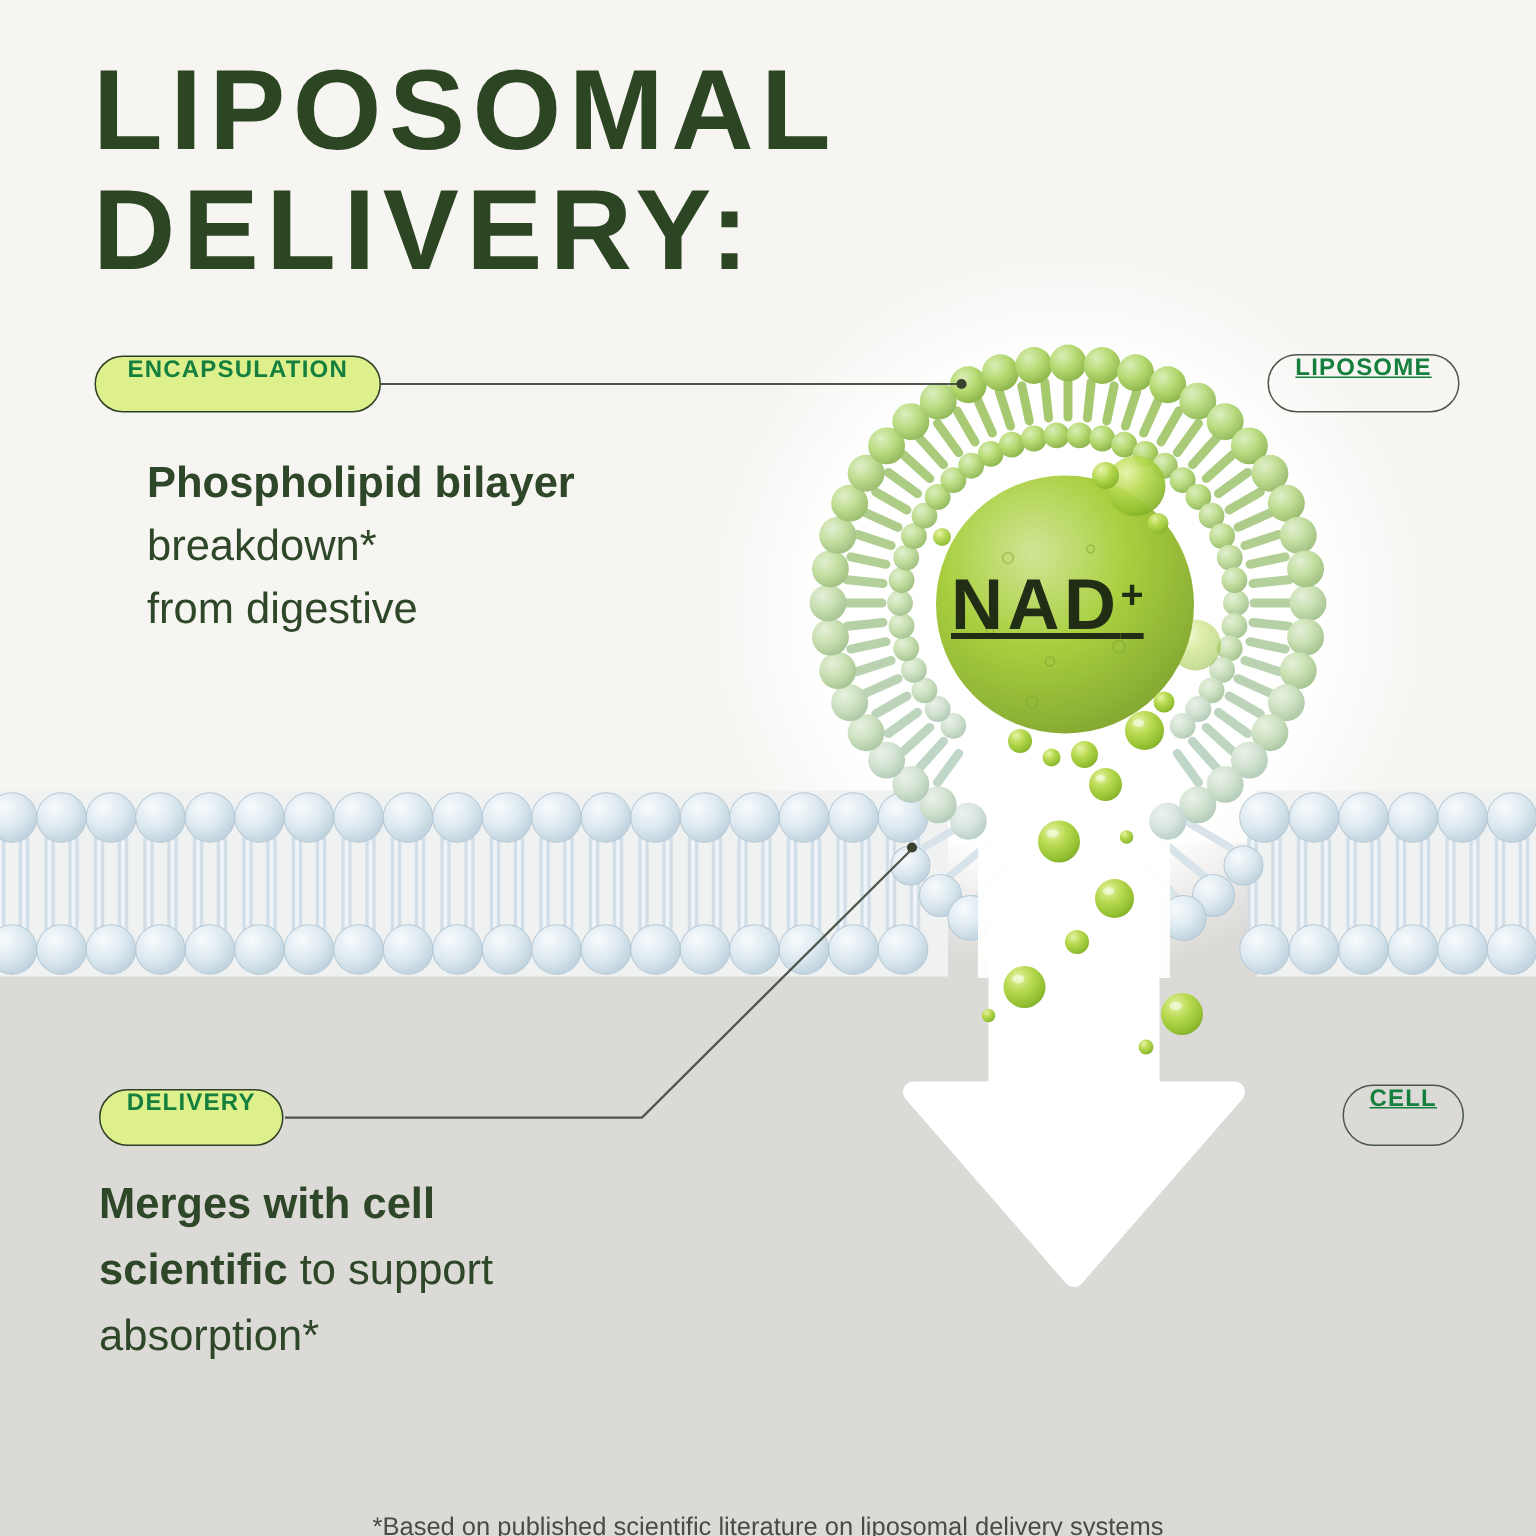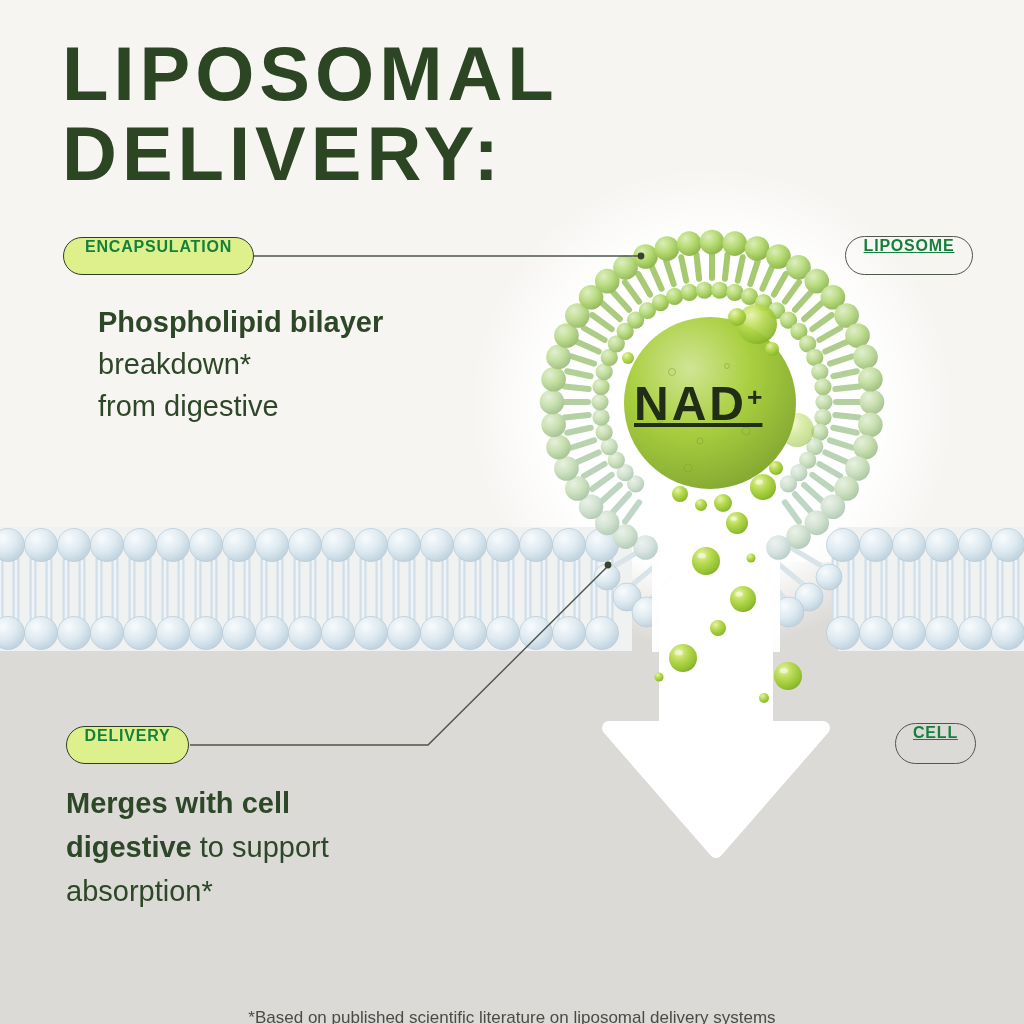--- a/index.html
+++ b/index.html
@@ -459,20 +459,20 @@
   </div>
 
   <div class="abs para p1">
     <div class="bold">Phospholipid bilayer</div>
     <div>breakdown*</div>
     <div>from digestive</div>
   </div>
 
   <div class="abs para p2">
     <div class="bold">Merges with cell</div>
-    <div><span class="bold">digestive</span><span> to support</span></div>
+    <div><span class="bold">scientific</span><span> to support</span></div>
     <div>absorption*</div>
   </div>
 
   <div class="abs nad"><span>NAD</span><sup>+</sup></div>
 
   <div class="abs footnote">*Based on published scientific literature on liposomal delivery systems</div>
 </div>
 
 </body></html>

